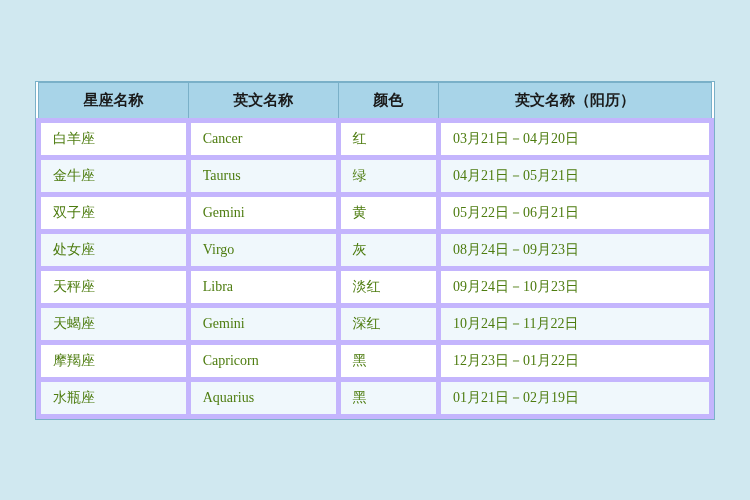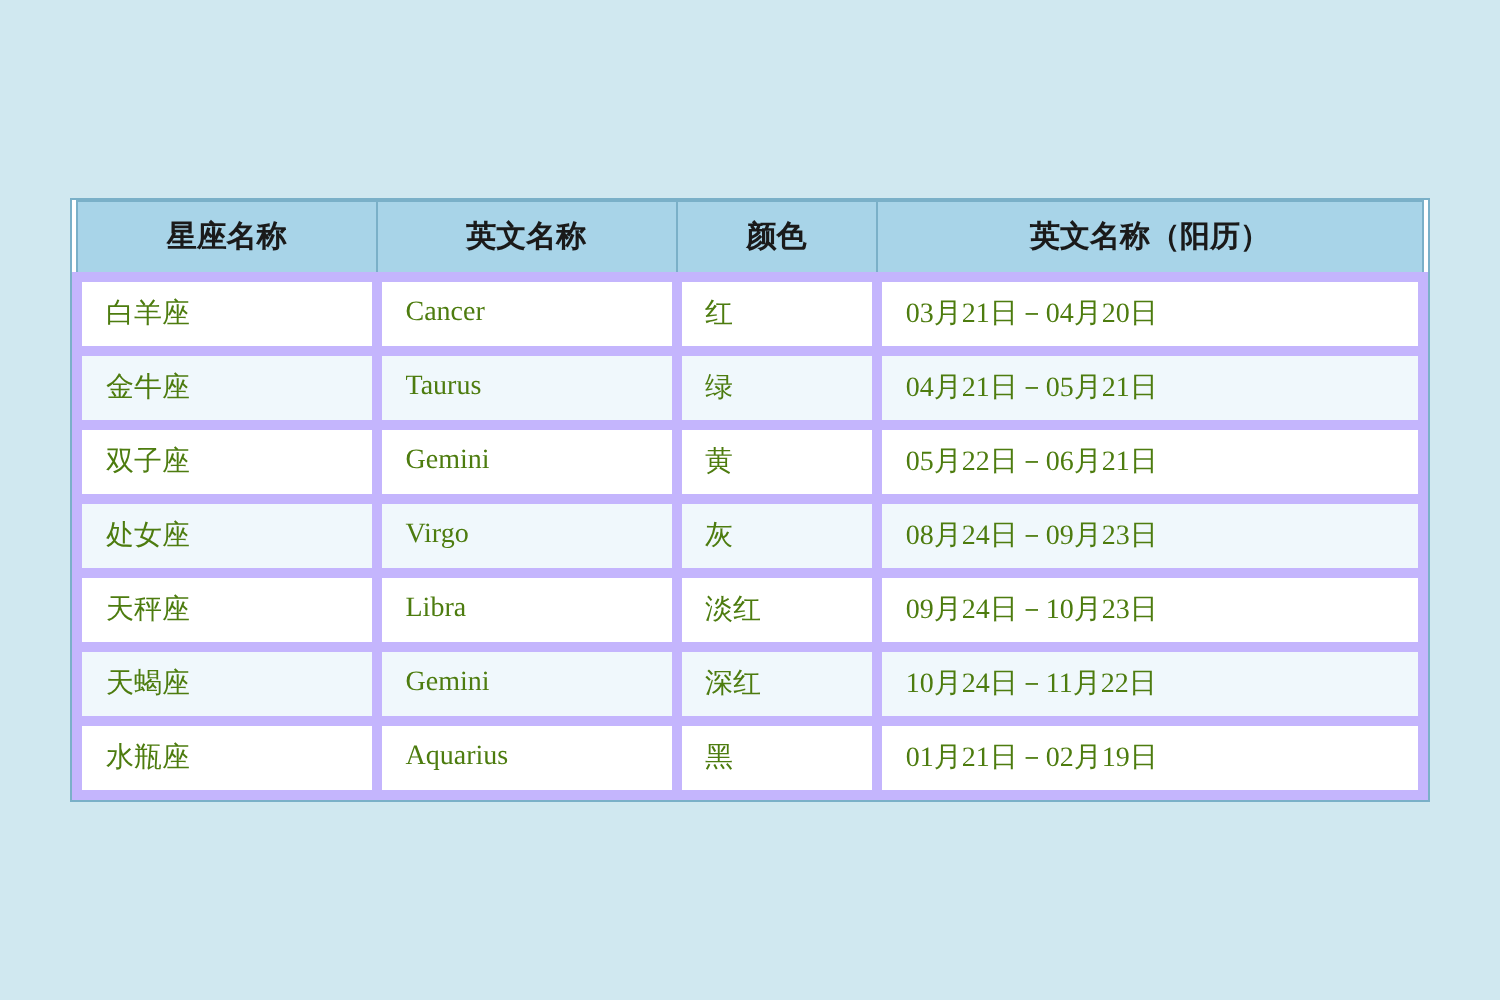--- a/index.html
+++ b/index.html
@@ -110,20 +110,26 @@
           <td>淡红</td>
           <td>09月24日－10月23日</td>
         </tr>
         <tr>
           <td>天蝎座</td>
           <td>Gemini</td>
           <td>深红</td>
           <td>10月24日－11月22日</td>
         </tr>
         <tr>
+          <td>摩羯座</td>
+          <td>Capricorn</td>
+          <td>黑</td>
+          <td>12月23日－01月22日</td>
+        </tr>
+        <tr>
           <td>水瓶座</td>
           <td>Aquarius</td>
           <td>黑</td>
           <td>01月21日－02月19日</td>
         </tr>
       </tbody>
   </table>
 </div>
 
 </body></html>

